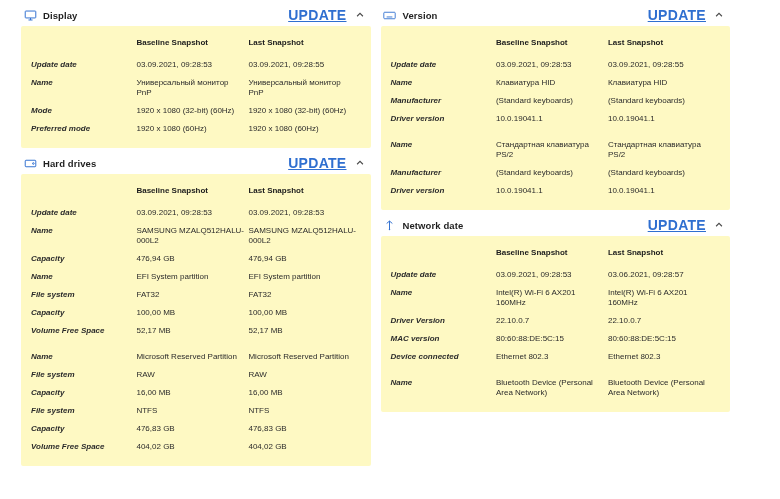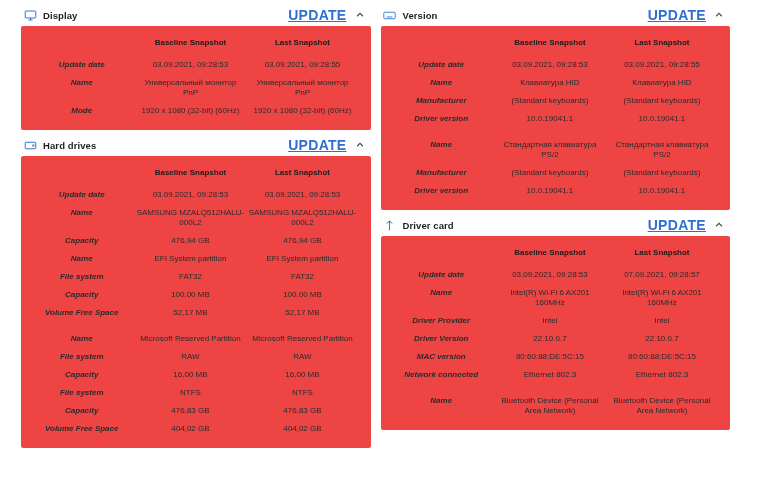--- a/index.html
+++ b/index.html
@@ -56,24 +56,23 @@
   }
   .sec-chevron {
     width: 14px; height: 14px;
     display: flex; align-items: center; justify-content: center;
     color: #4a4a4a;
     cursor: pointer;
   }
   .sec-chevron svg { display: block; }
 
   .panel {
-    background: #ef4444;
+    background: #fef9c3;
     border-radius: 2px;
     padding: 6px 10px 10px 10px;
-    text-align: center;
   }
 
   table.grid {
     width: 100%;
     border-collapse: collapse;
     table-layout: fixed;
   }
   table.grid td {
     font-size: 8px;
     color: #2b2b2b;
@@ -143,20 +142,25 @@
           <tr>
             <td class="k">Name</td>
             <td class="v">Универсальный монитор PnP</td>
             <td class="v">Универсальный монитор PnP</td>
           </tr>
           <tr>
             <td class="k">Mode</td>
             <td class="v">1920 x 1080 (32-bit) (60Hz)</td>
             <td class="v">1920 x 1080 (32-bit) (60Hz)</td>
           </tr>
+          <tr>
+            <td class="k">Preferred mode</td>
+            <td class="v">1920 x 1080 (60Hz)</td>
+            <td class="v">1920 x 1080 (60Hz)</td>
+          </tr>
         </tbody>
           </table>
       </div>
     </div>
 
     <div class="section">
       <div class="sec-head">
         <span class="sec-icon">
           <svg width="13" height="13" viewBox="0 0 16 16" fill="none" stroke="currentColor" stroke-width="1.2">
             <rect x="1.5" y="4" width="13" height="8" rx="1"></rect>
@@ -328,64 +332,59 @@
 
     <div class="section">
       <div class="sec-head">
         <span class="sec-icon">
           <svg width="13" height="13" viewBox="0 0 16 16" fill="none" stroke="currentColor" stroke-width="1.2">
             <path d="M8 2.5 L8 13"></path>
             <path d="M4.5 5.5 L8 2.5 L11.5 5.5"></path>
             <circle cx="8" cy="13" r="0.9" fill="currentColor" stroke="none"></circle>
           </svg>
         </span>
-        <span class="sec-title">Driver card</span>
+        <span class="sec-title">Network date</span>
         <span class="sec-spacer"></span>
         <span class="sec-update">UPDATE</span>
         <span class="sec-chevron">
           <svg width="10" height="10" viewBox="0 0 12 12" fill="none" stroke="currentColor" stroke-width="1.3">
             <polyline points="2.5,7.5 6,4 9.5,7.5"></polyline>
           </svg>
         </span>
       </div>
       <div class="panel">
         <table class="grid">
           <tbody>
               <tr class="hdr">
             <td class="k"></td>
             <td class="v">Baseline Snapshot</td>
             <td class="v">Last Snapshot</td>
           </tr>
           <tr>
             <td class="k">Update date</td>
             <td class="v">03.09.2021, 09:28:53</td>
-            <td class="v">07.09.2021, 09:28:57</td>
+            <td class="v">03.06.2021, 09:28:57</td>
           </tr>
           <tr>
             <td class="k">Name</td>
             <td class="v">Intel(R) Wi-Fi 6 AX201 160MHz</td>
             <td class="v">Intel(R) Wi-Fi 6 AX201 160MHz</td>
-          </tr>
-          <tr>
-            <td class="k">Driver Provider</td>
-            <td class="v">Intel</td>
-            <td class="v">Intel</td>
           </tr>
           <tr>
             <td class="k">Driver Version</td>
             <td class="v">22.10.0.7</td>
             <td class="v">22.10.0.7</td>
           </tr>
           <tr>
             <td class="k">MAC version</td>
             <td class="v">80:60:88:DE:5C:15</td>
             <td class="v">80:60:88:DE:5C:15</td>
           </tr>
           <tr>
-            <td class="k">Network connected</td>
+            <td class="k">Device connected</td>
             <td class="v">Ethernet 802.3</td>
             <td class="v">Ethernet 802.3</td>
           </tr>
           <tr class="gap">
                 <td colspan="3"></td>
               </tr>
           <tr>
             <td class="k">Name</td>
             <td class="v">Bluetooth Device (Personal Area Network)</td>
             <td class="v">Bluetooth Device (Personal Area Network)</td>

